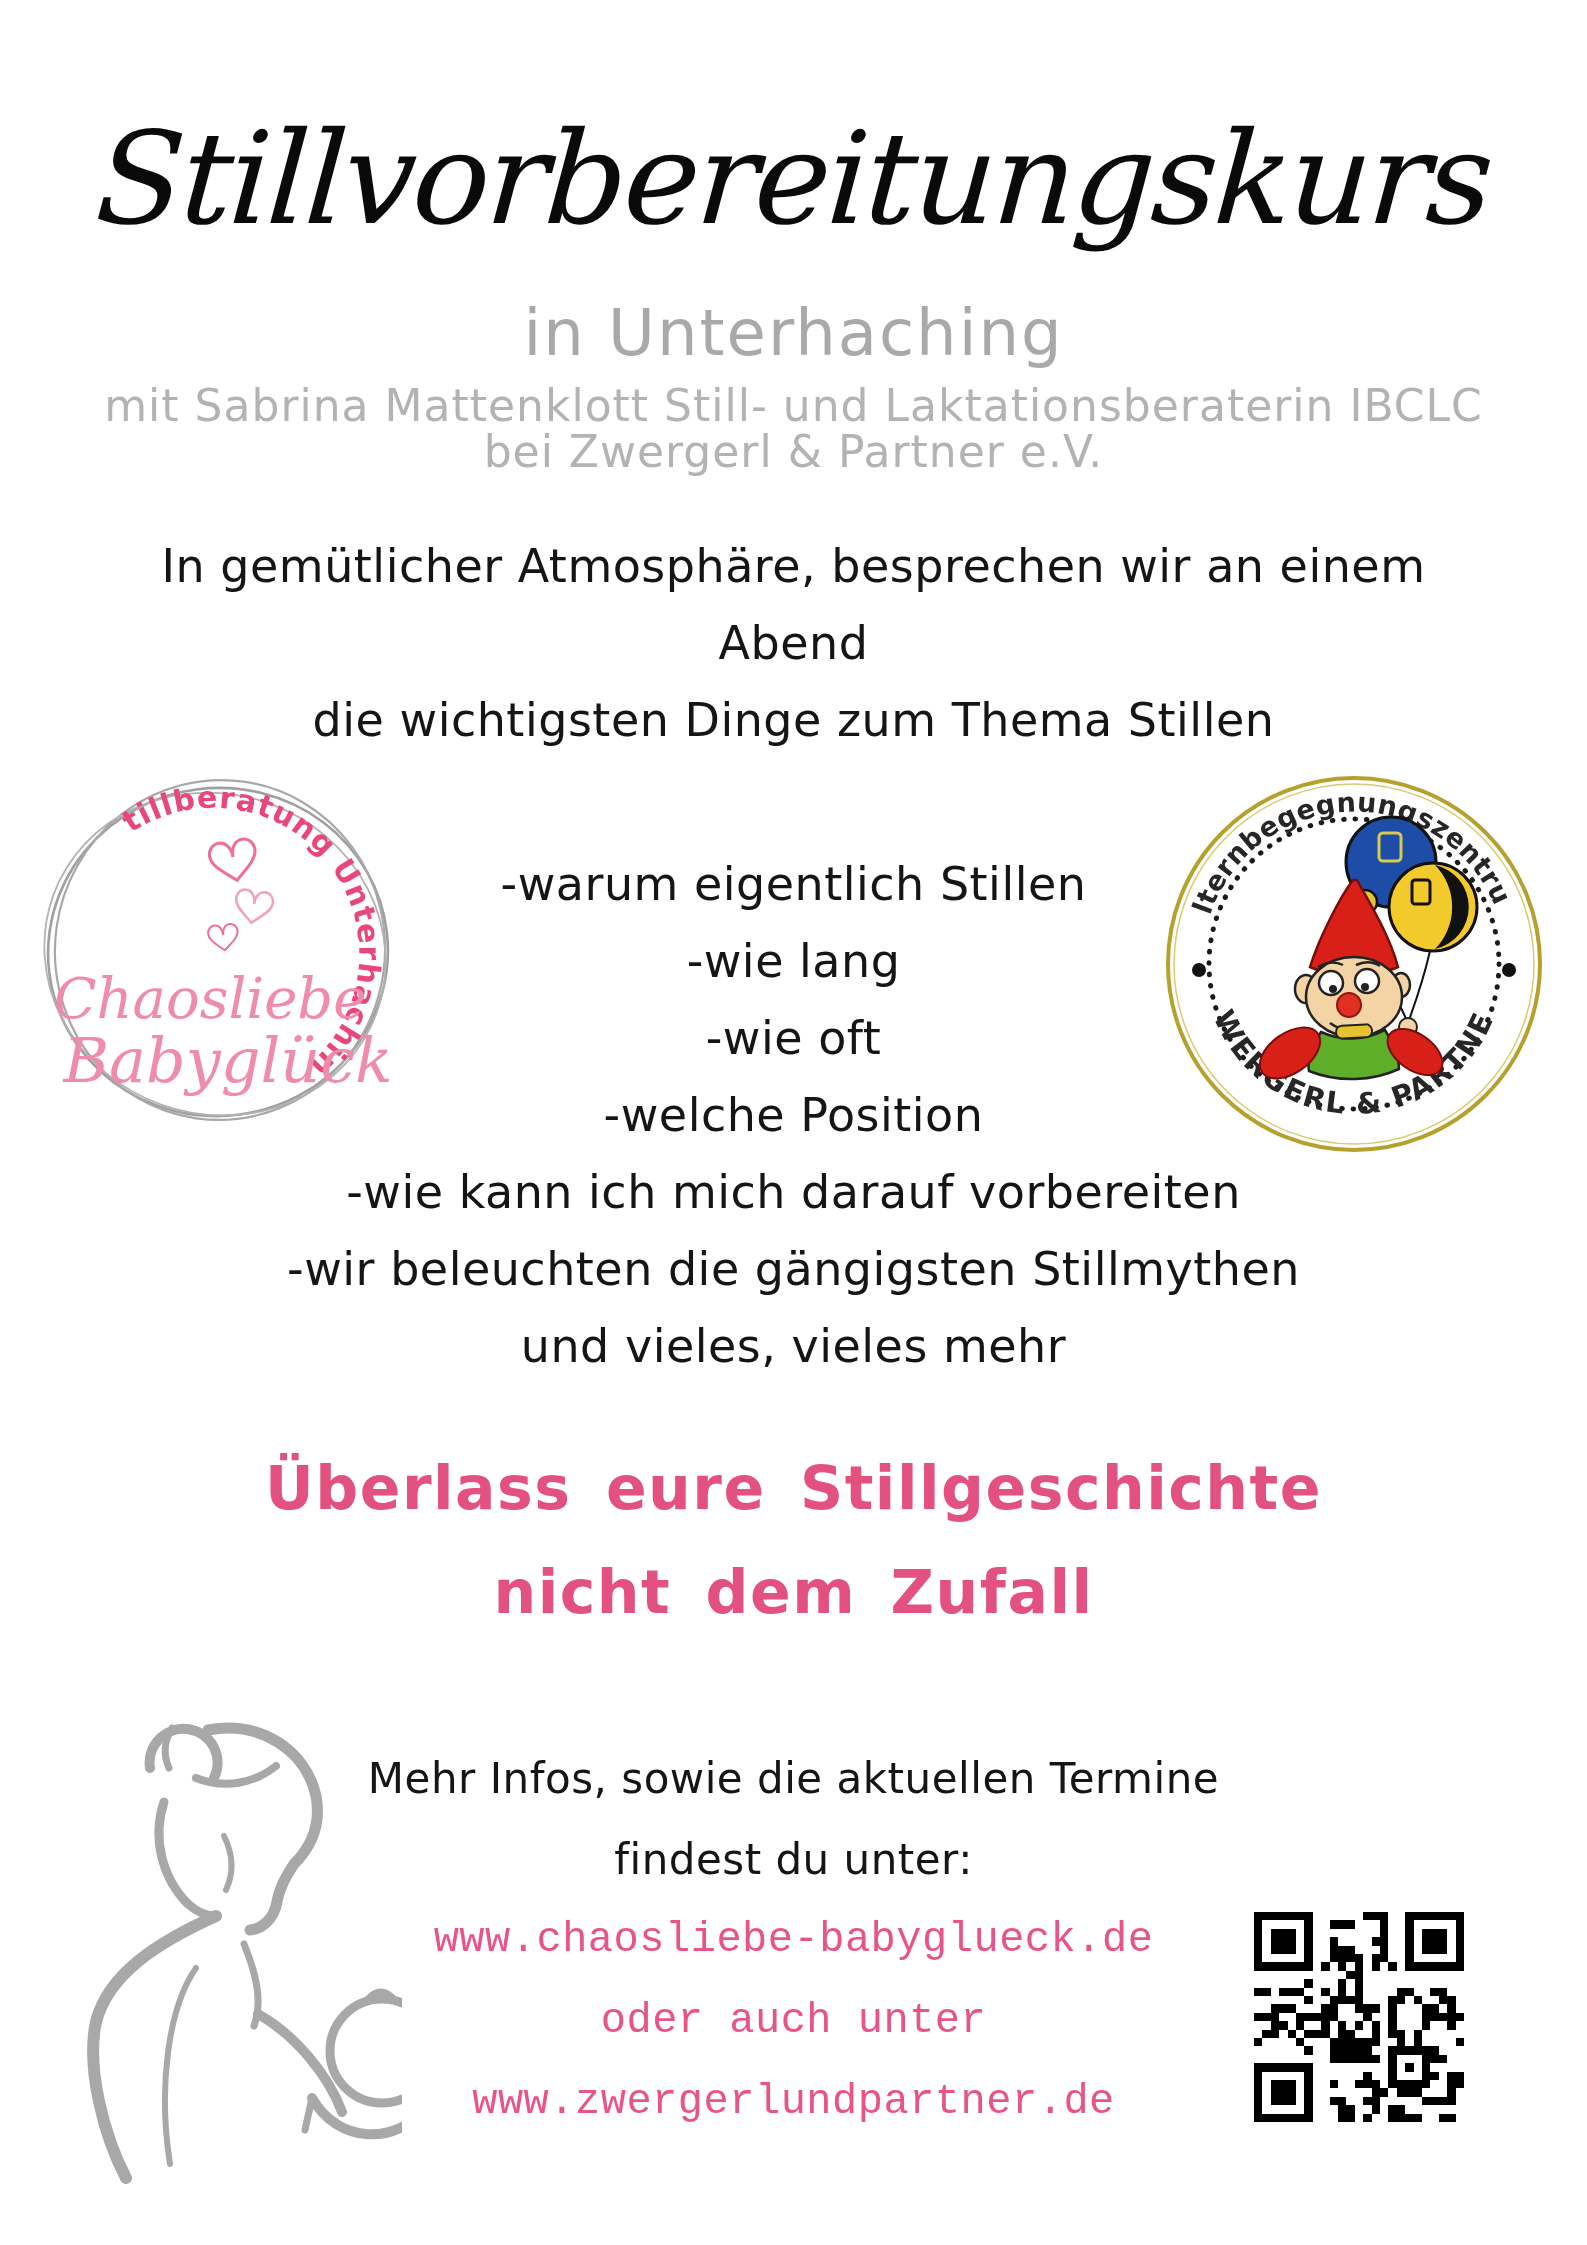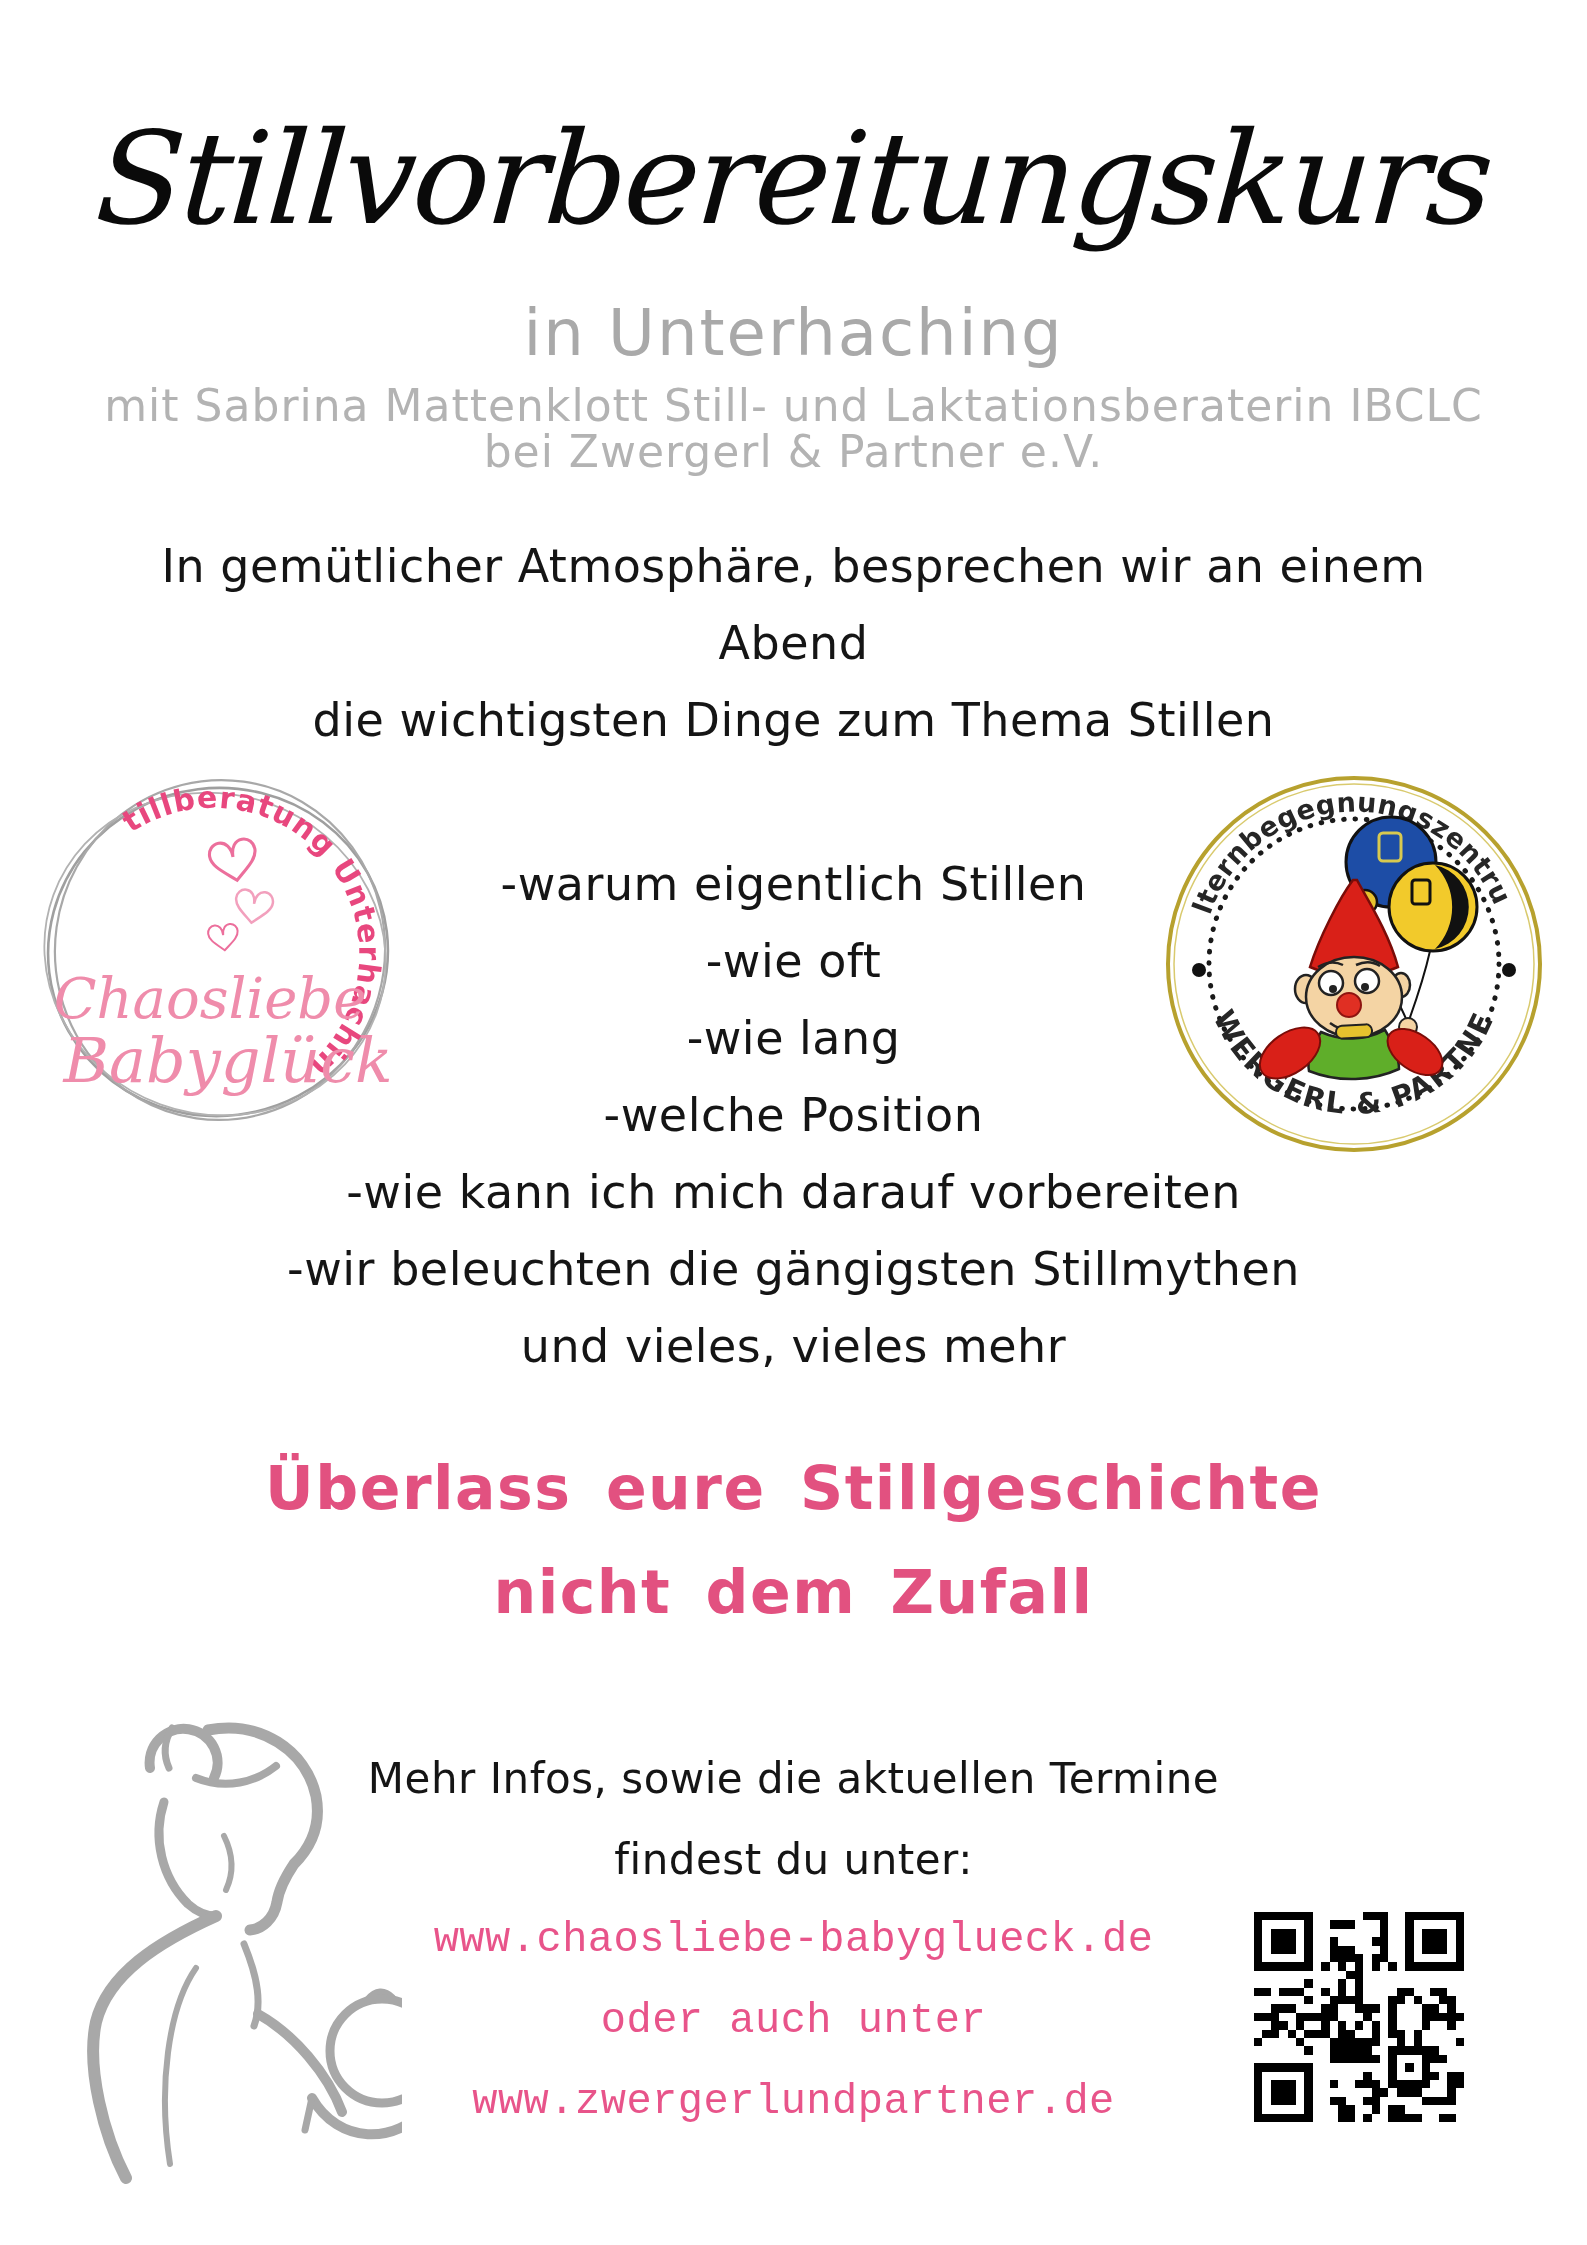--- a/index.html
+++ b/index.html
@@ -43,22 +43,22 @@
 <div class="center byline byline2">bei Zwergerl &amp; Partner e.V.</div>
 
 <div class="center intro">
   <div>In gemütlicher Atmosphäre, besprechen wir an einem</div>
   <div>Abend</div>
   <div>die wichtigsten Dinge zum Thema Stillen</div>
 </div>
 
 <div class="center topics">
   <div>-warum eigentlich Stillen</div>
+  <div>-wie lang</div>
   <div>-wie oft</div>
-  <div>-wie lang</div>
   <div>-welche Position</div>
   <div>-wie kann ich mich darauf vorbereiten</div>
   <div>-wir beleuchten die gängigsten Stillmythen</div>
   <div>und vieles, vieles mehr</div>
 </div>
 
 <div class="abs logo-left">
   <svg viewBox="0 0 352 374">
     <defs>
       <path id="arcL" d="M82,74 A146,146 0 1 1 260,306" fill="none"></path>

